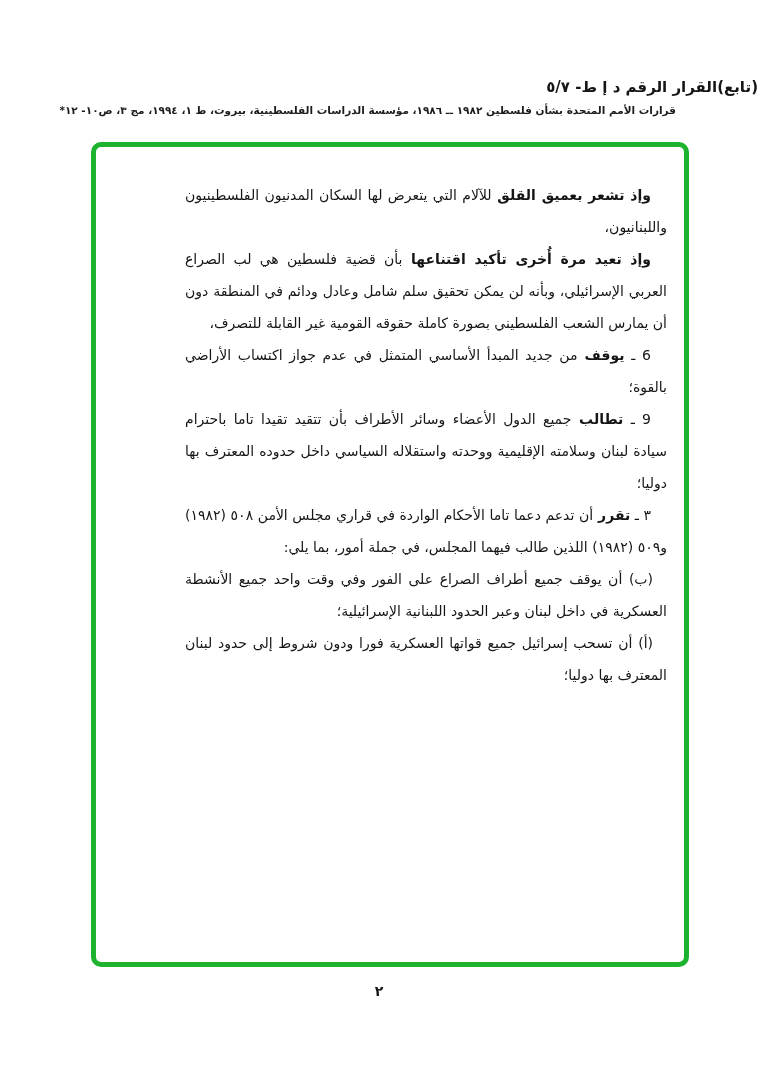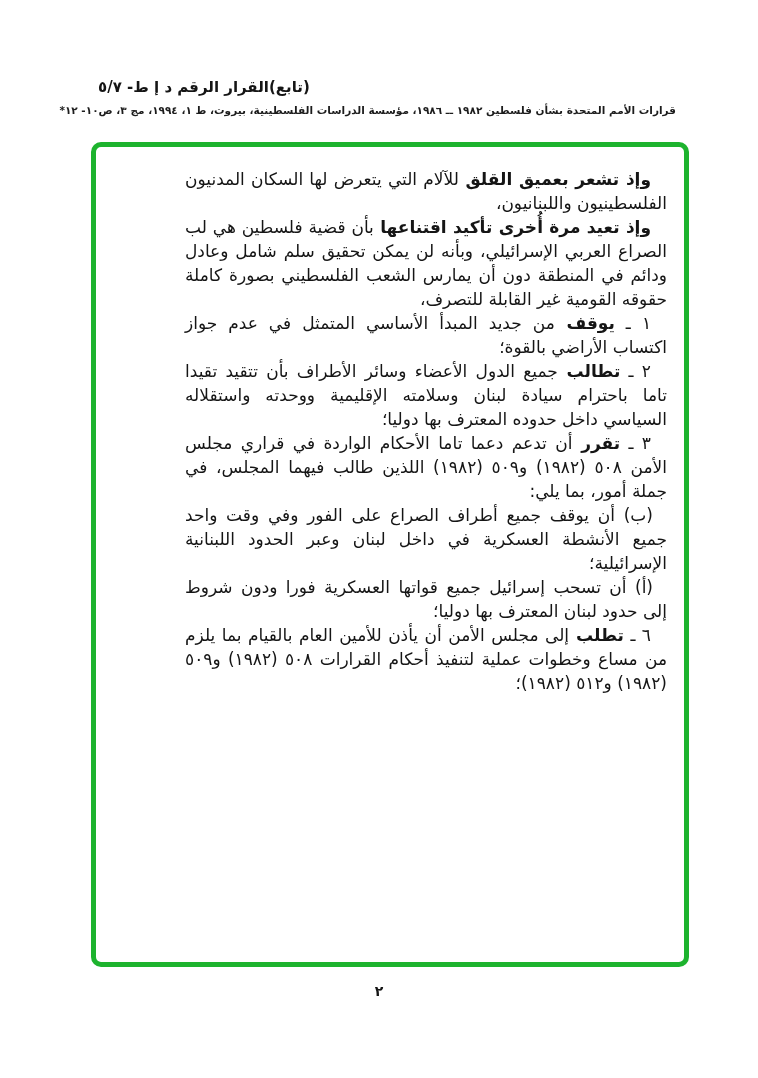--- a/index.html
+++ b/index.html
@@ -6,42 +6,42 @@
   body {
     width: 758px; height: 1078px;
     background: #ffffff;
     position: relative;
     font-family: "DejaVu Sans", sans-serif;
     color: #151515;
     overflow: hidden;
   }
   .header-title {
     position: absolute; top: 78px; left: 98px; width: 660px;
-    direction: rtl; text-align: left;
+    direction: rtl; text-align: right;
     font-size: 15px; font-weight: bold;
     letter-spacing: 0.2px;
   }
   .header-source {
     position: absolute; top: 104px; left: 80px; width: 596px;
     direction: rtl; text-align: right;
     font-size: 10.5px; font-weight: bold;
     white-space: nowrap;
     color: #1c1c1c;
   }
   .doc-frame {
     position: absolute; left: 91px; top: 142px;
     width: 588px; height: 815px;
     border: 5px solid #1db32e;
     border-radius: 10px;
     box-sizing: content-box;
   }
   .body-text {
-    position: absolute; left: 185px; top: 167px; width: 482px;
+    position: absolute; left: 185px; top: 179px; width: 482px;
     direction: rtl;
-    font-size: 17px; line-height: 24px;
+    font-size: 14px; line-height: 32px;
     text-align: justify;
   }
   .body-text p {
     margin: 0;
     text-indent: 16px;
   }
   .body-text p.sub { text-indent: 14px; }
   .lead { font-weight: bold; }
   .page-number {
     position: absolute; top: 983px; left: 0; width: 758px;
@@ -54,21 +54,20 @@
 
 <div class="header-title">(تابع)القرار الرقم د إ ط- ٥/٧</div>
 
 <div class="header-source">قرارات الأمم المتحدة بشأن فلسطين ١٩٨٢ ــ ١٩٨٦، مؤسسة الدراسات الفلسطينية، بيروت، ط ١، ١٩٩٤، مج ٣، ص١٠- ١٢*</div>
 
 <div class="doc-frame"></div>
 
 <div class="body-text">
   <p><span></span><span class="lead">وإذ تشعر بعميق القلق </span><span>للآلام التي يتعرض لها السكان المدنيون الفلسطينيون واللبنانيون،</span></p>
   <p><span></span><span class="lead">وإذ تعيد مرة أُخرى تأكيد اقتناعها </span><span>بأن قضية فلسطين هي لب الصراع العربي الإسرائيلي، وبأنه لن يمكن تحقيق سلم شامل وعادل ودائم في المنطقة دون أن يمارس الشعب الفلسطيني بصورة كاملة حقوقه القومية غير القابلة للتصرف،</span></p>
-  <p><span>١ ـ </span><span class="lead">يوقف </span><span>من جديد المبدأ الأساسي المتمثل في عدم جواز اكتساب الأراضي بالقوة؛</span></p>
-  <p><span>٢ ـ </span><span class="lead">تطالب </span><span>جميع الدول الأعضاء وسائر الأطراف بأن تتقيد تقيدا تاما باحترام سيادة لبنان وسلامته الإقليمية ووحدته واستقلاله السياسي داخل حدوده المعترف بها دوليا؛</span></p>
+  <p><span>6 ـ </span><span class="lead">يوقف </span><span>من جديد المبدأ الأساسي المتمثل في عدم جواز اكتساب الأراضي بالقوة؛</span></p>
+  <p><span>9 ـ </span><span class="lead">تطالب </span><span>جميع الدول الأعضاء وسائر الأطراف بأن تتقيد تقيدا تاما باحترام سيادة لبنان وسلامته الإقليمية ووحدته واستقلاله السياسي داخل حدوده المعترف بها دوليا؛</span></p>
   <p><span>٣ ـ </span><span class="lead">تقرر </span><span>أن تدعم دعما تاما الأحكام الواردة في قراري مجلس الأمن ٥٠٨ (١٩٨٢) و٥٠٩ (١٩٨٢) اللذين طالب فيهما المجلس، في جملة أمور، بما يلي:</span></p>
   <p class="sub"><span>(ب) </span><span class="lead"></span><span>أن يوقف جميع أطراف الصراع على الفور وفي وقت واحد جميع الأنشطة العسكرية في داخل لبنان وعبر الحدود اللبنانية الإسرائيلية؛</span></p>
   <p class="sub"><span>(أ) </span><span class="lead"></span><span>أن تسحب إسرائيل جميع قواتها العسكرية فورا ودون شروط إلى حدود لبنان المعترف بها دوليا؛</span></p>
-  <p><span>٦ ـ </span><span class="lead">تطلب </span><span>إلى مجلس الأمن أن يأذن للأمين العام بالقيام بما يلزم من مساع وخطوات عملية لتنفيذ أحكام القرارات ٥٠٨ (١٩٨٢) و٥٠٩ (١٩٨٢) و٥١٢ (١٩٨٢)؛</span></p>
 </div>
 
 <div class="page-number">٢</div>
 
 </body></html>

